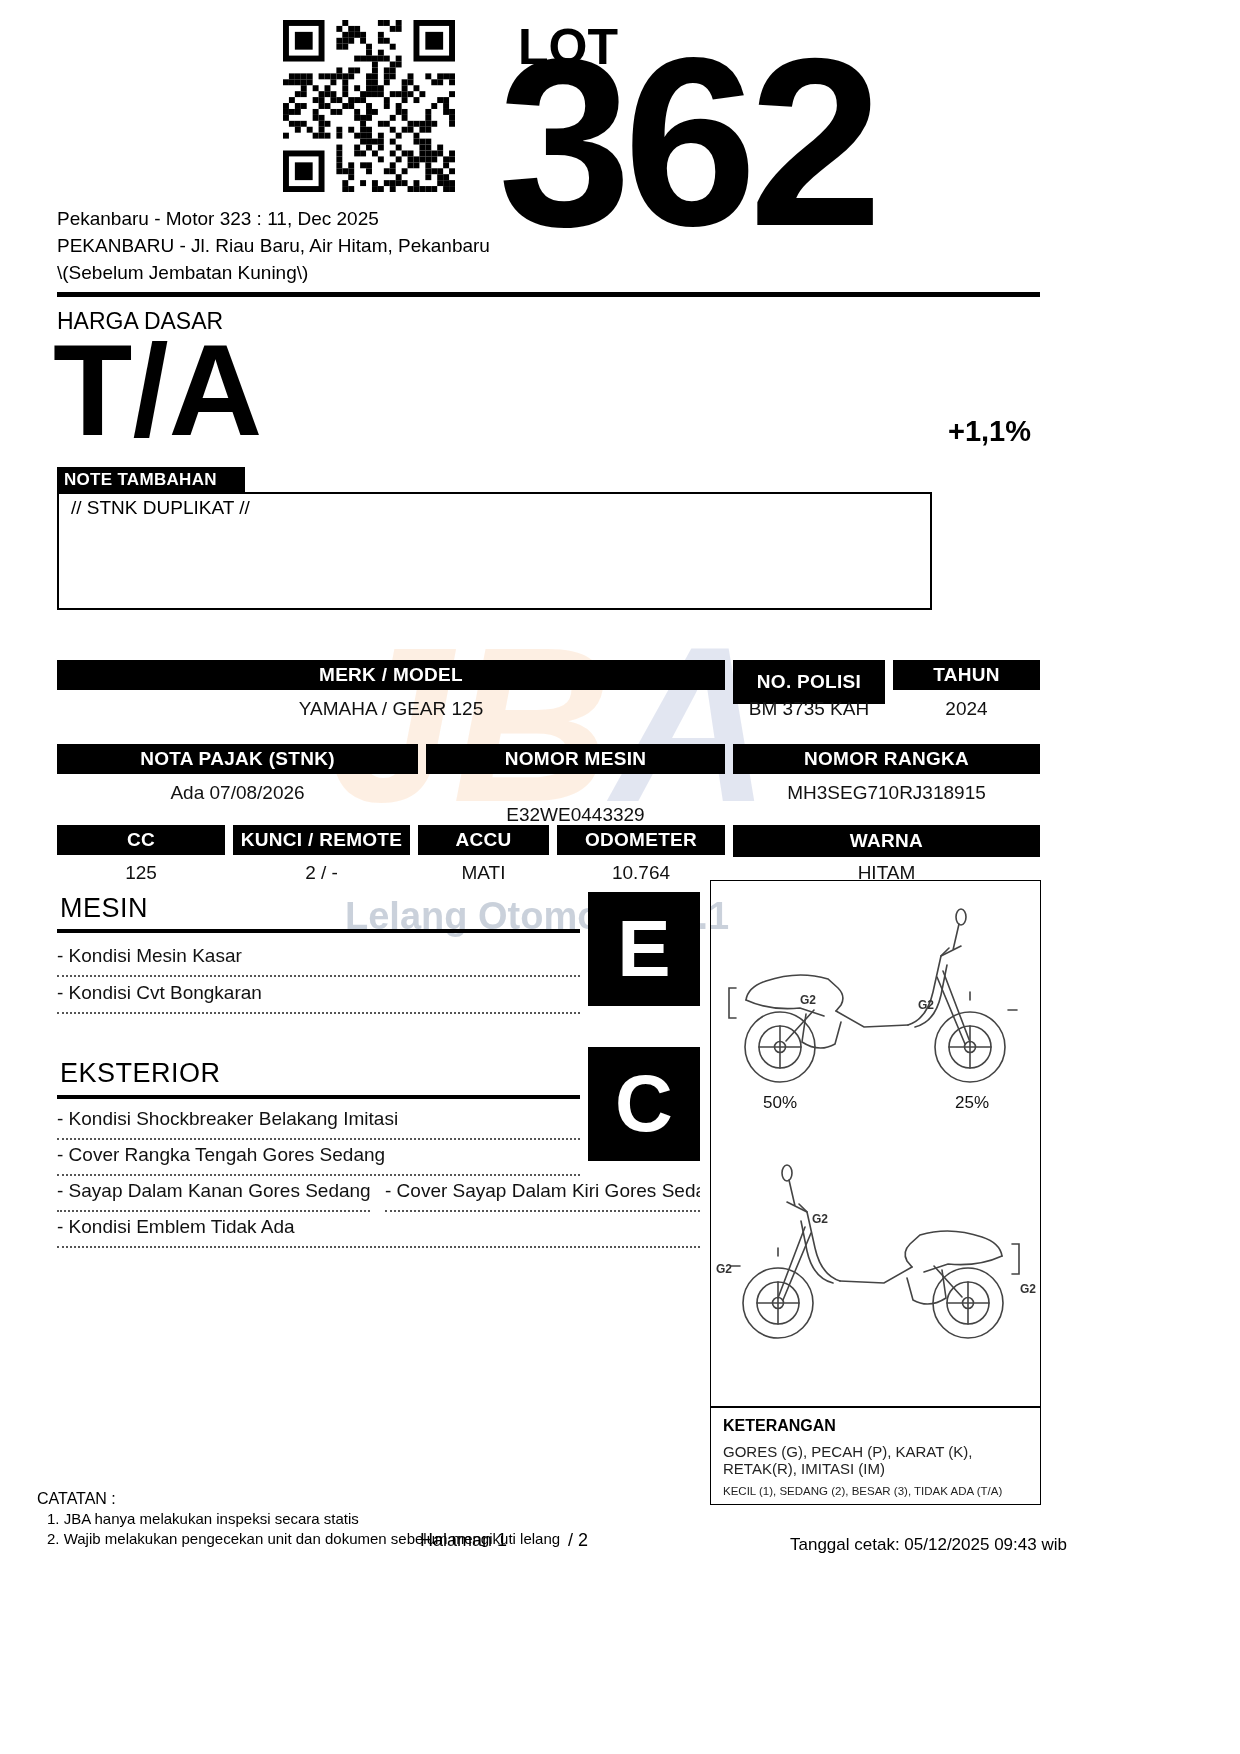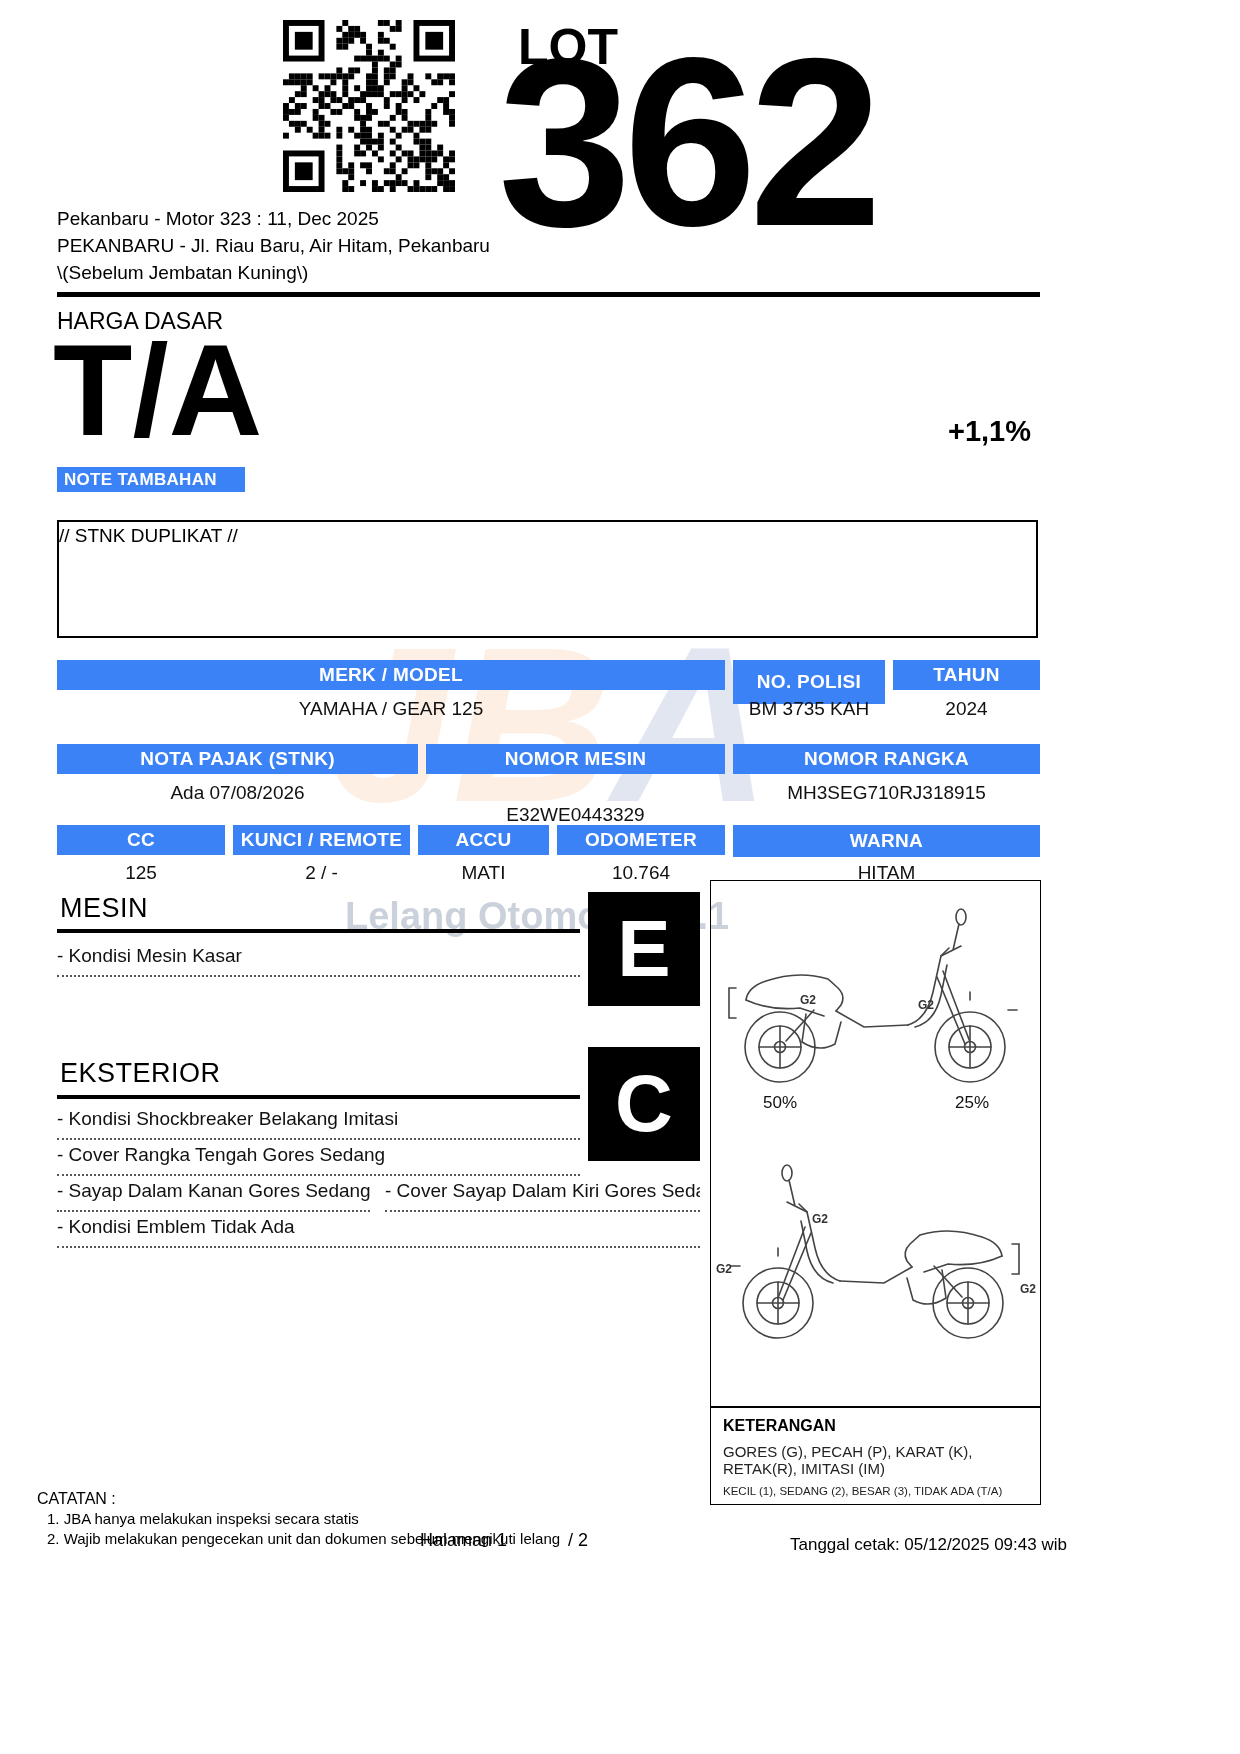--- a/index.html
+++ b/index.html
@@ -4,21 +4,21 @@
 <style>
   * { margin:0; padding:0; box-sizing:border-box; }
   html,body { background:#fff; }
   body {
     width:1240px; height:1754px; position:relative;
     font-family:"Liberation Sans", sans-serif; color:#000;
     overflow:hidden;
   }
   .abs { position:absolute; }
   .bar {
-    background:#3b82f6; color:#fff; font-weight:bold; font-size:19px;
+    background:#000000; color:#fff; font-weight:bold; font-size:19px;
     display:flex; align-items:center; justify-content:center;
     letter-spacing:0.3px;
   }
   .val {
     display:flex; align-items:center; justify-content:center;
     font-size:19px; color:#111;
   }
   .dotted-item {
     font-size:19px; color:#111; padding-bottom:8px;
     border-bottom:2px dotted #555; white-space:nowrap; overflow:hidden;
@@ -348,21 +348,21 @@
     <div>\(Sebelum Jembatan Kuning\)</div>
   </div>
 
   <div class="abs" style="left:57px;top:292px;width:983px;height:4px;border-top:3px solid #000;border-bottom:2px solid #000;"></div>
 
   <div class="abs" style="left:57px;top:308px;font-size:23px;">HARGA DASAR</div>
   <div class="abs" style="left:53px;top:330px;font-size:130px;font-weight:bold;line-height:120px;">T/A</div>
   <div class="abs" style="left:948px;top:415px;font-size:29px;font-weight:bold;">+1,1%</div>
 
   <div class="abs bar" style="left:57px;top:467px;width:188px;height:25px;justify-content:flex-start;padding-left:7px;font-size:17px;">NOTE TAMBAHAN</div>
-  <div class="abs box-border" style="left:57px;top:520px;width:981px;height:118px;padding:3px 0;">
+  <div class="abs box-border" style="left:57px;top:492px;width:875px;height:118px;padding:3px 12px;">
     <div style="font-size:19px;">// STNK DUPLIKAT //</div>
   </div>
 
   <div class="abs bar" style="left:57px;top:660px;width:668px;height:30px;">MERK / MODEL</div>
   <div class="abs bar" style="left:733px;top:660px;width:152px;height:44px;">NO. POLISI</div>
   <div class="abs bar" style="left:893px;top:660px;width:147px;height:30px;">TAHUN</div>
 
   <div class="abs val" style="left:57px;top:690px;width:668px;height:38px;">YAMAHA / GEAR 125</div>
   <div class="abs val" style="left:733px;top:690px;width:152px;height:38px;">BM 3735 KAH</div>
   <div class="abs val" style="left:893px;top:690px;width:147px;height:38px;">2024</div>
@@ -385,20 +385,21 @@
   <div class="abs val" style="left:233px;top:855px;width:177px;height:36px;">2 / -</div>
   <div class="abs val" style="left:418px;top:855px;width:131px;height:36px;">MATI</div>
   <div class="abs val" style="left:557px;top:855px;width:168px;height:36px;">10.764</div>
   <div class="abs val" style="left:733px;top:855px;width:307px;height:36px;">HITAM</div>
 
   <div class="abs section-title" style="left:60px;top:893px;">MESIN</div>
   <div class="abs rule" style="left:57px;top:929px;width:523px;height:4px;"></div>
   <div class="abs grade-box" style="left:588px;top:892px;width:112px;height:114px;">E</div>
 
   <div class="abs dotted-item" style="left:57px;top:945px;width:523px;">- Kondisi Mesin Kasar</div>
+  <div class="abs dotted-item" style="left:57px;top:982px;width:523px;">- Kondisi Cvt Bongkaran</div>
 
   <div class="abs section-title" style="left:60px;top:1058px;">EKSTERIOR</div>
   <div class="abs rule" style="left:57px;top:1095px;width:523px;height:4px;"></div>
   <div class="abs grade-box" style="left:588px;top:1047px;width:112px;height:114px;">C</div>
 
   <div class="abs dotted-item" style="left:57px;top:1144px;width:523px;">- Cover Rangka Tengah Gores Sedang</div>
   <div class="abs dotted-item" style="left:57px;top:1108px;width:523px;">- Kondisi Shockbreaker Belakang Imitasi</div>
   <div class="abs dotted-item" style="left:57px;top:1180px;width:313px;">- Sayap Dalam Kanan Gores Sedang</div>
   <div class="abs dotted-item" style="left:385px;top:1180px;width:315px;">- Cover Sayap Dalam Kiri Gores Sedang</div>
   <div class="abs dotted-item" style="left:57px;top:1216px;width:643px;">- Kondisi Emblem Tidak Ada</div>

